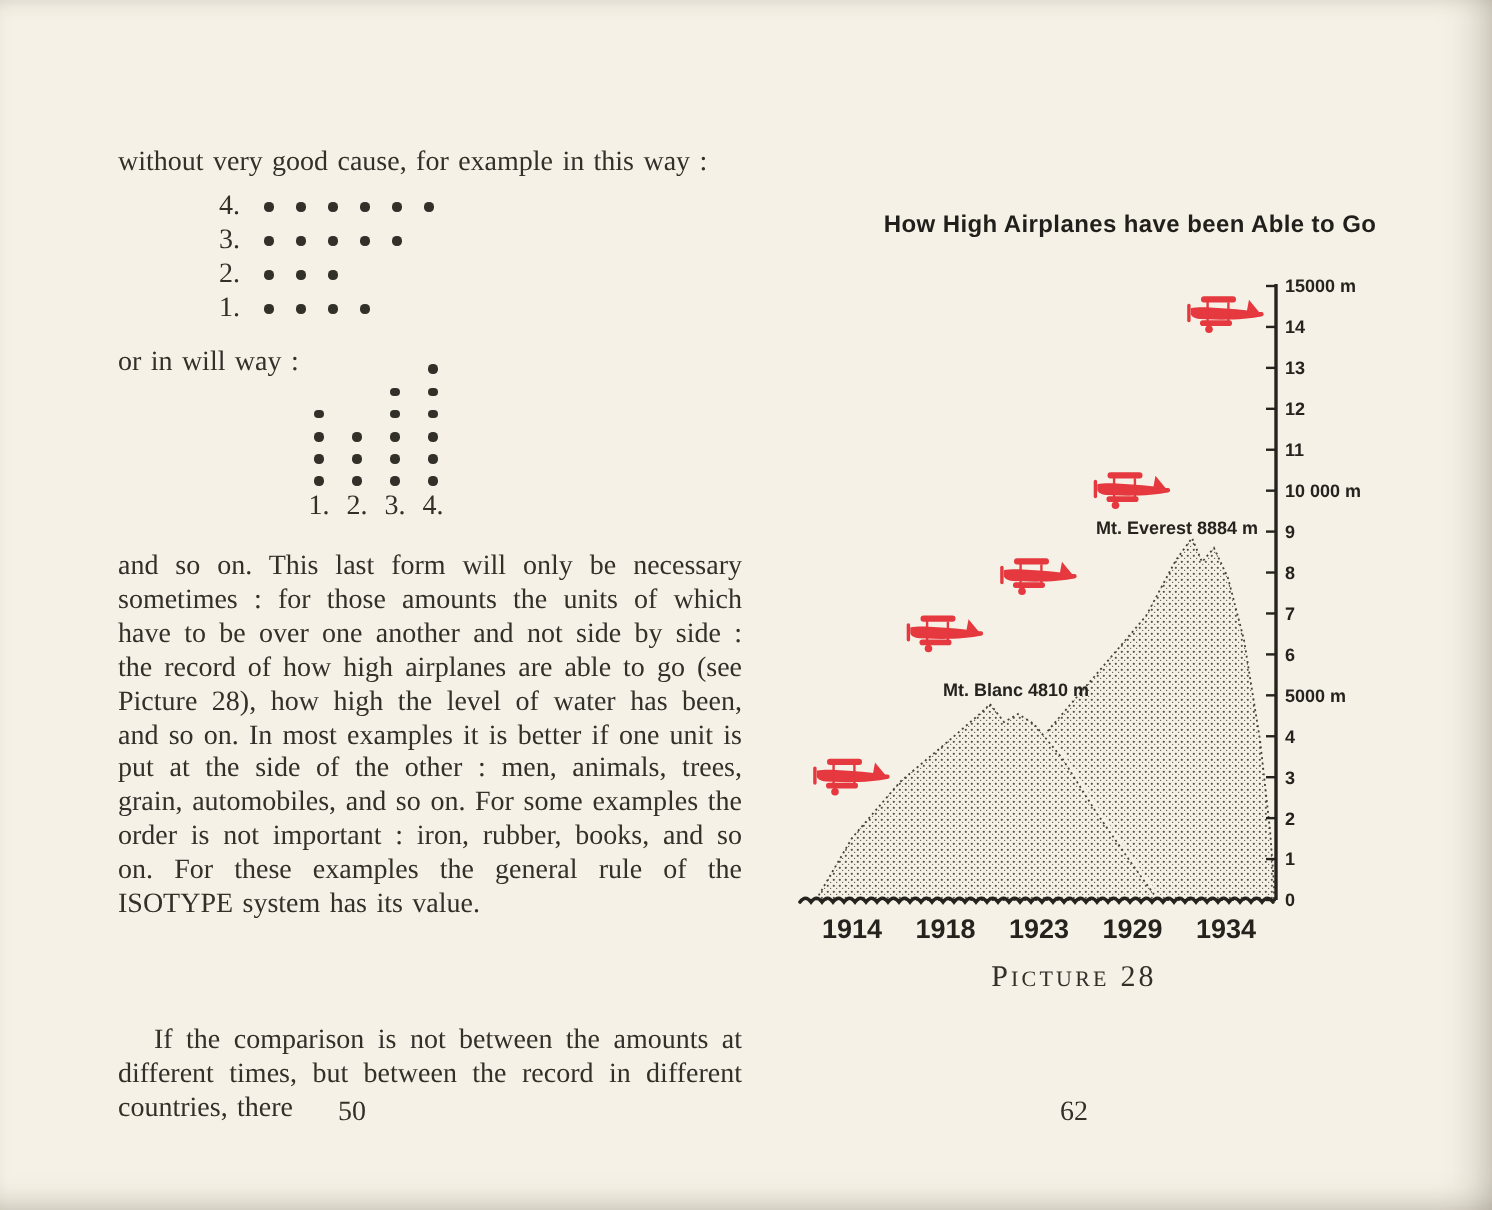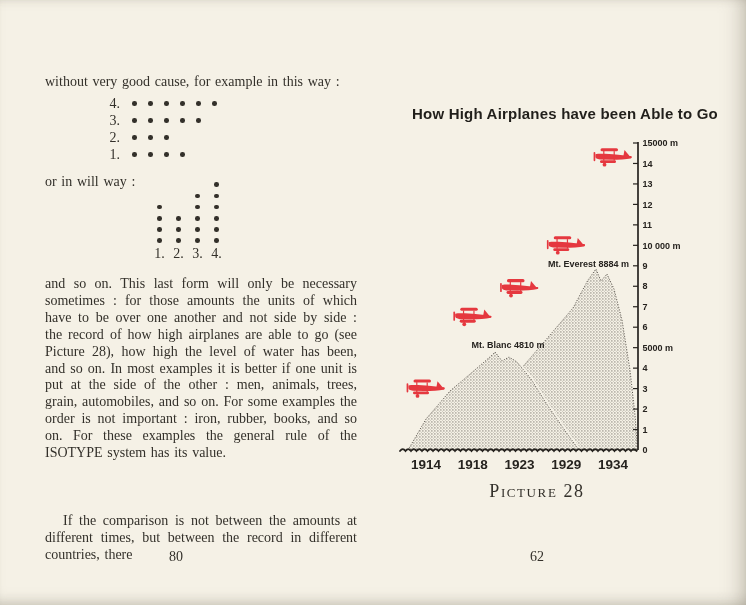--- a/index.html
+++ b/index.html
@@ -4,46 +4,46 @@
 <style>
   html,body{margin:0;padding:0;background:#d8d4c8;}
   .book{
     position:relative;width:746px;height:605px;overflow:hidden;
     background:#f5f1e6;
     box-shadow:inset -16px 0 22px -14px rgba(110,104,88,.45),
                inset 0 -12px 16px -12px rgba(110,104,88,.4),
                inset 0 6px 10px -8px rgba(110,104,88,.25);
     font-family:"Liberation Serif", serif;color:#33302a;
   }
-  .para{position:absolute;left:45px;width:312px;font-size:14px;line-height:16.9px;
+  .para{position:absolute;left:59px;width:312px;font-size:14px;line-height:16.9px;
         text-align:justify;word-spacing:1.2px;}
   .single{text-align:left;}
   .indent{text-indent:18px;}
   
   .drows{position:absolute;left:92px;top:95px;}
   .drow{display:flex;align-items:center;height:17px;}
   .drow .lbl{width:28px;text-align:right;margin-right:12px;font-size:14px;}
   .dots{display:flex;gap:11.4px;align-items:center;}
   .dot{width:4.6px;height:4.6px;border-radius:50%;background:#33302a;flex:none;}
   
   .dcols{position:absolute;left:150px;top:181px;display:flex;}
   .dcol{width:19px;height:62px;display:flex;flex-direction:column;justify-content:flex-end;
         align-items:center;gap:6.6px;}
   .dcol-labels{position:absolute;left:150px;top:246px;display:flex;}
   .dcol-labels span{width:19px;text-align:center;font-size:14px;}
   .pageno{position:absolute;width:32px;text-align:center;font-size:14px;}
   .pageno-left{left:160px;top:549px;}
   .pageno-right{left:521px;top:549px;}
   
   .chart-title{position:absolute;left:400px;top:105px;width:330px;text-align:center;
-        font-family:"Liberation Sans", sans-serif;font-size:15px;font-weight:700;
+        font-family:"Liberation Sans", sans-serif;font-size:12px;font-weight:700;
         letter-spacing:.2px;color:#211f1b;}
   #chart-svg{position:absolute;left:380px;top:130px;}
   .caption{position:absolute;left:457px;top:481px;width:160px;text-align:center;
-        font-variant:small-caps;letter-spacing:1.6px;font-size:18px;color:#33302a;}
+        font-variant:small-caps;letter-spacing:1.6px;font-size:15px;color:#33302a;}
   text{fill:#26231f;}
 </style>
 </head>
 <body>
 
 <div class="book">
 
   <div>
     <p class="para" style="top:60px">without very good cause, for example in this way :</p>
 
@@ -122,21 +122,21 @@
         <span>1.</span>
         <span>2.</span>
         <span>3.</span>
         <span>4.</span>
       </div>
 
     <p class="para" style="top:262px">and so on.  This last form will only be necessary sometimes : for those amounts the units of which have to be over one another and not side by side : the record of how high airplanes are able to go (see Picture 28), how high the level of water has been, and so on. In most examples it is better if one unit is put at the side of the other : men, animals, trees, grain, automobiles, and so on.  For some examples the order is not important :  iron, rubber, books, and so on.  For these examples the general rule of the ISOTYPE system has its value.</p>
 
     <p class="para indent" style="top:499px">If the comparison is not between the amounts at different times, but between the record in different countries, there</p>
 
-    <div class="pageno pageno-left">80</div>
+    <div class="pageno pageno-left">50</div>
   </div>
 
   <div>
     <div class="chart-title">How High Airplanes have been Able to Go</div>
 
     <svg id="chart-svg" width="366" height="350" viewBox="0 0 366 350" xmlns="http://www.w3.org/2000/svg" xmlns:xlink="http://www.w3.org/1999/xlink">
       <defs>
         <pattern id="stipple" width="3" height="3" patternUnits="userSpaceOnUse">
           <rect width="3" height="3" fill="#f5f1e6"></rect>
           <circle cx="0.9" cy="0.9" r="0.55" fill="#57514a"></circle>

